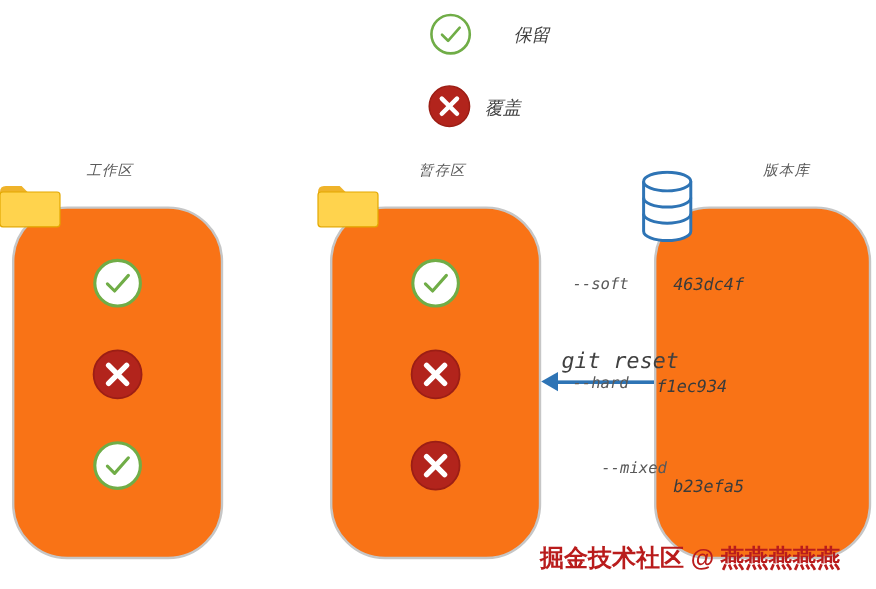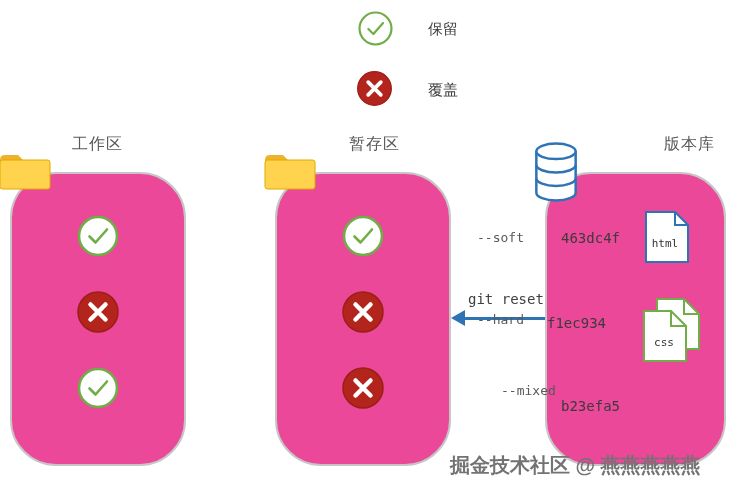--- a/index.html
+++ b/index.html
@@ -1,36 +1,36 @@
 <!DOCTYPE html>
 <html><head>
 <meta charset="utf-8">
 <style>
   html,body{margin:0;padding:0;background:#fff;}
   .canvas{position:relative;width:730px;height:491px;background:#fff;overflow:hidden;
           font-family:"Liberation Sans",sans-serif;}
-  .abs{position:absolute;}
-  .area-box{position:absolute;border:2px solid #C6C6C6;border-radius:46px;background:#ec4899;}
+  .abs{position:absolute;font-style:italic;}
+  .area-box{position:absolute;border:2px solid #C6C6C6;border-radius:46px;background:#f97316;}
   .marks{position:absolute;left:0;top:0;right:0;display:flex;flex-direction:column;
          align-items:center;padding-top:40px;gap:32px;}
   .mark{width:44px;height:44px;}
   .mark svg,.legend-mark svg,.icon-wrap svg{width:100%;height:100%;display:block;}
   .legend-mark{width:37px;height:37px;}
   .legend-label{font-size:15px;color:#404040;}
-  .area-title{font-size:16px;color:#595959;letter-spacing:1px;white-space:nowrap;}
+  .area-title{font-size:12px;color:#595959;letter-spacing:1px;white-space:nowrap;}
   .mono{font-family:"DejaVu Sans Mono","Liberation Mono",monospace;}
   .reset-label{font-size:13px;color:#595959;}
-  .git-reset{font-size:14px;color:#404040;}
+  .git-reset{font-size:18px;color:#404040;}
   .hash{font-size:14px;color:#3b3b3b;}
   .arrow-line{position:absolute;left:463px;top:317px;width:82px;height:3px;background:#2E74B5;}
   .arrow-head{position:absolute;left:451px;top:310px;width:0;height:0;
               border-top:8px solid transparent;border-bottom:8px solid transparent;
               border-right:14px solid #2E74B5;}
   .watermark{position:absolute;left:450px;top:452px;font-size:20px;font-weight:bold;
-             color:#737373;white-space:nowrap;}
+             color:#b91c1c;white-space:nowrap;}
   .doc-label{font-family:"DejaVu Sans Mono","Liberation Mono",monospace;}
 </style>
 </head>
 <body>
 
 <div class="canvas">
 
   <div class="legend-mark abs" style="left:357px;top:10px">
       <svg viewBox="0 0 44 44">
         <circle cx="22" cy="22" r="19" fill="#fff" stroke="#70AD47" stroke-width="2.6"></circle>
@@ -38,25 +38,25 @@
       </svg>
     </div>
   <div class="legend-label abs" style="left:428px;top:20px">保留</div>
 
   <div class="legend-mark abs" style="left:356px;top:70px">
       <svg viewBox="0 0 44 44">
         <circle cx="22" cy="22" r="20" fill="#B2241C" stroke="#9C1E15" stroke-width="1.5"></circle>
         <path d="M14.5 14.5 L29.5 29.5 M29.5 14.5 L14.5 29.5" stroke="#fff" stroke-width="4.5" stroke-linecap="round"></path>
       </svg>
     </div>
-  <div class="legend-label abs" style="left:428px;top:81px">覆盖</div>
+  <div class="legend-label abs" style="left:404px;top:81px">覆盖</div>
 
   <div class="area-title abs" style="left:72px;top:134px">工作区</div>
   <div class="area-title abs" style="left:349px;top:134px">暂存区</div>
-  <div class="area-title abs" style="left:664px;top:134px">版本库</div>
+  <div class="area-title abs" style="left:636px;top:134px">版本库</div>
 
   <div class="area-box" style="left:10px;top:172px;width:172px;height:290px">
     <div class="marks">
         <div class="mark check">
           <svg viewBox="0 0 44 44">
             <circle cx="22" cy="22" r="19" fill="#fff" stroke="#70AD47" stroke-width="2.6"></circle>
             <path d="M13.5 22.5 L19.5 28.5 L31 15.5" fill="none" stroke="#70AD47" stroke-width="2.6" stroke-linecap="round" stroke-linejoin="round"></path>
           </svg>
         </div>
         <div class="mark cross">
@@ -93,42 +93,22 @@
             <circle cx="22" cy="22" r="20" fill="#B2241C" stroke="#9C1E15" stroke-width="1.5"></circle>
             <path d="M14.5 14.5 L29.5 29.5 M29.5 14.5 L14.5 29.5" stroke="#fff" stroke-width="4.5" stroke-linecap="round"></path>
           </svg>
         </div>
       </div>
   </div>
 
   <div class="area-box" style="left:545px;top:172px;width:177px;height:290px;overflow:hidden">
 
     <div class="hash mono abs" style="left:14px;top:56px">463dc4f</div>
-    <div class="icon-wrap abs" style="left:97px;top:36px;width:46px;height:54px">
-      <svg viewBox="0 0 46 54">
-        <path d="M2 2 H31 L44 15 V52 H2 Z" fill="#fff" stroke="#2E74B5" stroke-width="2"></path>
-        <path d="M31 2 V15 H44" fill="none" stroke="#2E74B5" stroke-width="2"></path>
-        <text x="21" y="37" text-anchor="middle" font-size="11" fill="#333" class="doc-label">html</text>
-      </svg>
-    </div>
 
     <div class="hash mono abs" style="left:0;top:141px">f1ec934</div>
-    <div class="icon-wrap abs" style="left:96px;top:124px;width:58px;height:66px">
-      <svg viewBox="0 0 58 66">
-        <g transform="translate(14,1)">
-          <path d="M0 0 H27 L42 15 V50 H0 Z" fill="#fff" stroke="#70AD47" stroke-width="2"></path>
-          <path d="M27 0 V15 H42" fill="none" stroke="#70AD47" stroke-width="2"></path>
-        </g>
-        <g transform="translate(1,13)">
-          <path d="M0 0 H27 L42 15 V50 H0 Z" fill="#fff" stroke="#70AD47" stroke-width="2"></path>
-          <path d="M27 0 V15 H42" fill="none" stroke="#70AD47" stroke-width="2"></path>
-          <text x="20" y="35" text-anchor="middle" font-size="11" fill="#333" class="doc-label">css</text>
-        </g>
-      </svg>
-    </div>
 
     <div class="hash mono abs" style="left:14px;top:224px">b23efa5</div>
   </div>
 
   <div class="icon-wrap abs" style="left:-2px;top:148px;width:54px;height:44px">
     <svg viewBox="0 0 54 44">
       <path d="M2 12 Q2 7 7 7 H20 L26 13 H2 Z" fill="#EFB32A"></path>
       <rect x="2" y="12" width="50" height="29" rx="2.5" fill="#FFD34D" stroke="#E3A800" stroke-width="1"></rect>
     </svg>
   </div>

